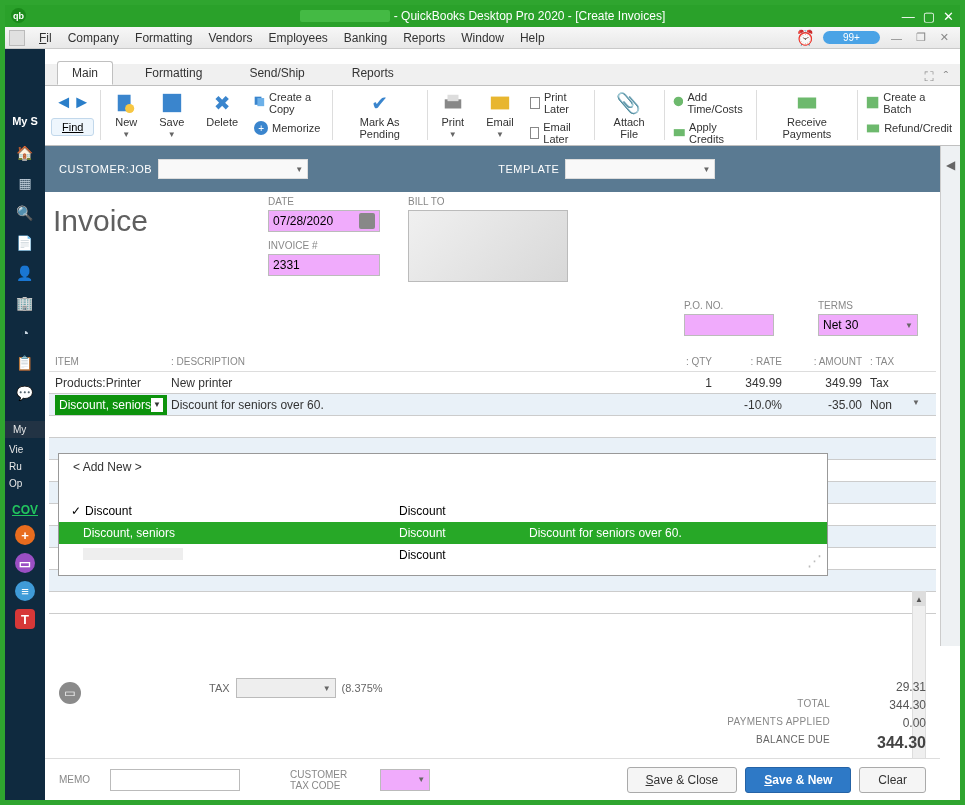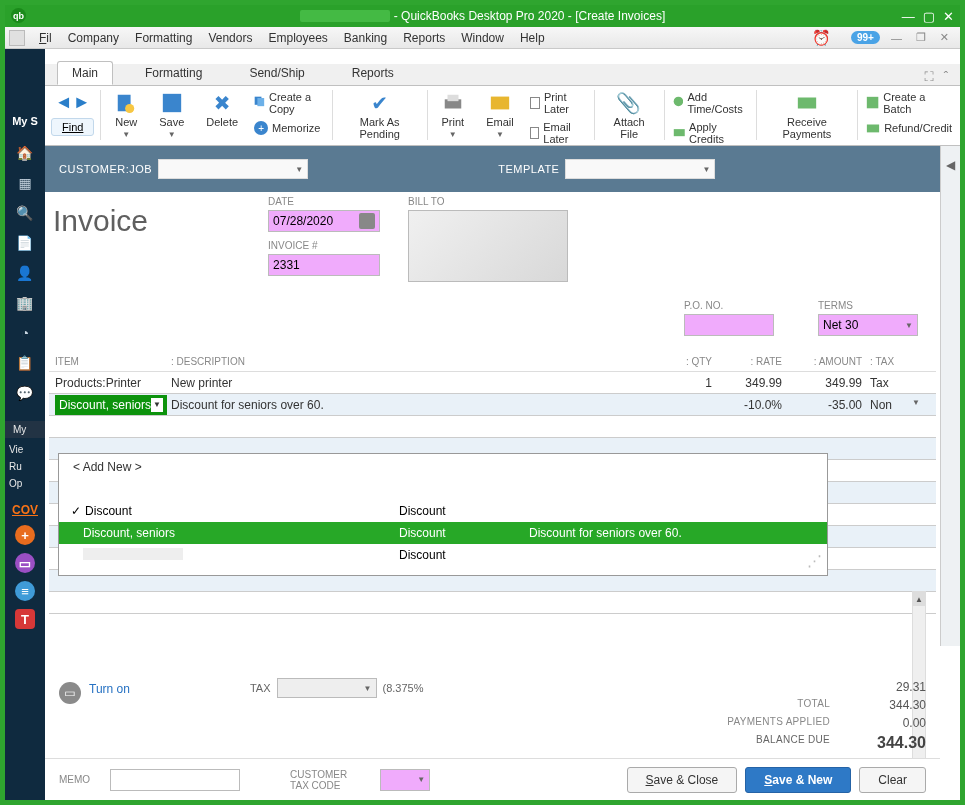--- a/index.html
+++ b/index.html
@@ -12,32 +12,32 @@
   .titlebar .win-controls { position: absolute; right: 6px; display: flex; gap: 8px; }
   .win-btn { color:#fff; font-size:13px; cursor:pointer; }
   .titlebar .redact { display:inline-block; width:90px; height:12px; background:#44ba44; border-radius:2px; margin-right:4px;}
   
   
   .menubar { height: 22px; background: linear-gradient(#f7f7f7,#e8e8e8); border-bottom:1px solid #c9c9c9; display:flex; align-items:center; padding: 0 4px; font-size:12px; color:#333; }
   .menubar .mn { padding: 0 8px; cursor:pointer; }
   .menubar .mn u { text-decoration: underline; }
   .menubar .qbmenu-icon { width:16px; height:16px; background:#e0e0e0; border:1px solid #bbb; margin-right:6px;}
   .menubar .right-items { margin-left:auto; display:flex; align-items:center; gap:8px; padding-right:4px; }
-  .badge99 { background:#4aa3e6; color:#fff; border-radius:10px; padding:1px 6px; font-size:10px; font-weight:bold;margin-left:12px;}
+  .badge99 { background:#4aa3e6; color:#fff; border-radius:10px; padding:1px 20px; font-size:10px; font-weight:normal;}
   .alarm-icon { color:#4aa3e6; font-size:15px; }
   .child-win-ctl { color:#888; font-size:11px; padding:0 3px; cursor:pointer;}
   
   
   .leftstrip { position:absolute; top:44px; bottom:0; left:0; width:40px; background:#0f2a3f; color:#fff; display:flex; flex-direction:column; align-items:center; }
   .search-box { position:absolute; top:59px; left:0; width:40px; height:22px; background:#fff; border:1px solid #999; font-size:11px; display:flex; align-items:center; padding-left:2px; color:#000;}
   .mysbtn { margin-top:62px; font-size:11px; font-weight:bold; padding:4px 0; }
   .side-icon { margin-top:14px; color:#c9d6e2; font-size:14px; }
   .side-item-txt { font-size:10px; margin-top:20px; color:#e8e8e8; width:100%; padding-left:4px; white-space:nowrap; overflow:hidden; }
   .side-item-m { background:#234; width:100%; padding:3px 8px; font-size:10px; }
-  .cov { font-weight:bold; font-size:12px; margin-top:14px; color:#f97316; text-decoration:underline;}
+  .cov { font-weight:bold; font-size:12px; margin-top:14px; color:#22c55e; text-decoration:underline;}
   .circ { width:20px; height:20px; border-radius:50%; margin-top:8px; display:flex; align-items:center; justify-content:center; color:#fff; font-size:13px; font-weight:bold;}
   
   
   .ribbon-tabs { position:absolute; top:59px; left:40px; right:0; height:22px; background:#f0f0f0; border-bottom:1px solid #c0c0c0; display:flex; align-items:flex-end; padding-left:12px;gap:17px; }
   .rtab { padding:4px 14px; font-size:12px; color:#333; border:1px solid transparent; cursor:pointer; }
   .rtab.active { background:#fff; border:1px solid #c0c0c0; border-bottom:1px solid #fff; border-radius:3px 3px 0 0;}
   .ribbon-tabs .right-icons { margin-left:auto; padding-right:12px; display:flex; gap:10px; color:#888; font-size:13px;}
   
   
   .ribbon { position:absolute; top:81px; left:40px; right:0; height:60px; background:#fff; border-bottom:1px solid #c0c0c0; display:flex; align-items:flex-start; padding:4px 6px; gap:6px; }
@@ -421,21 +421,20 @@
 
     <div class="scrollbar-v">
       <div class="scroll-arrow">▲</div>
 
     </div>
 
     <div class="totals-area">
       <div class="online-note">
         <div class="note-icon">▭</div>
         <div>
-          <div class="turnon">Turn on</div>
         </div>
       </div>
       <div style="margin-left:120px">
         <div class="tax-row">
           <span>TAX</span>
           <div class="tax-combo">
               <span class="drop-tri">▼</span>
             </div>
           <span>(8.375%</span>
         </div>

